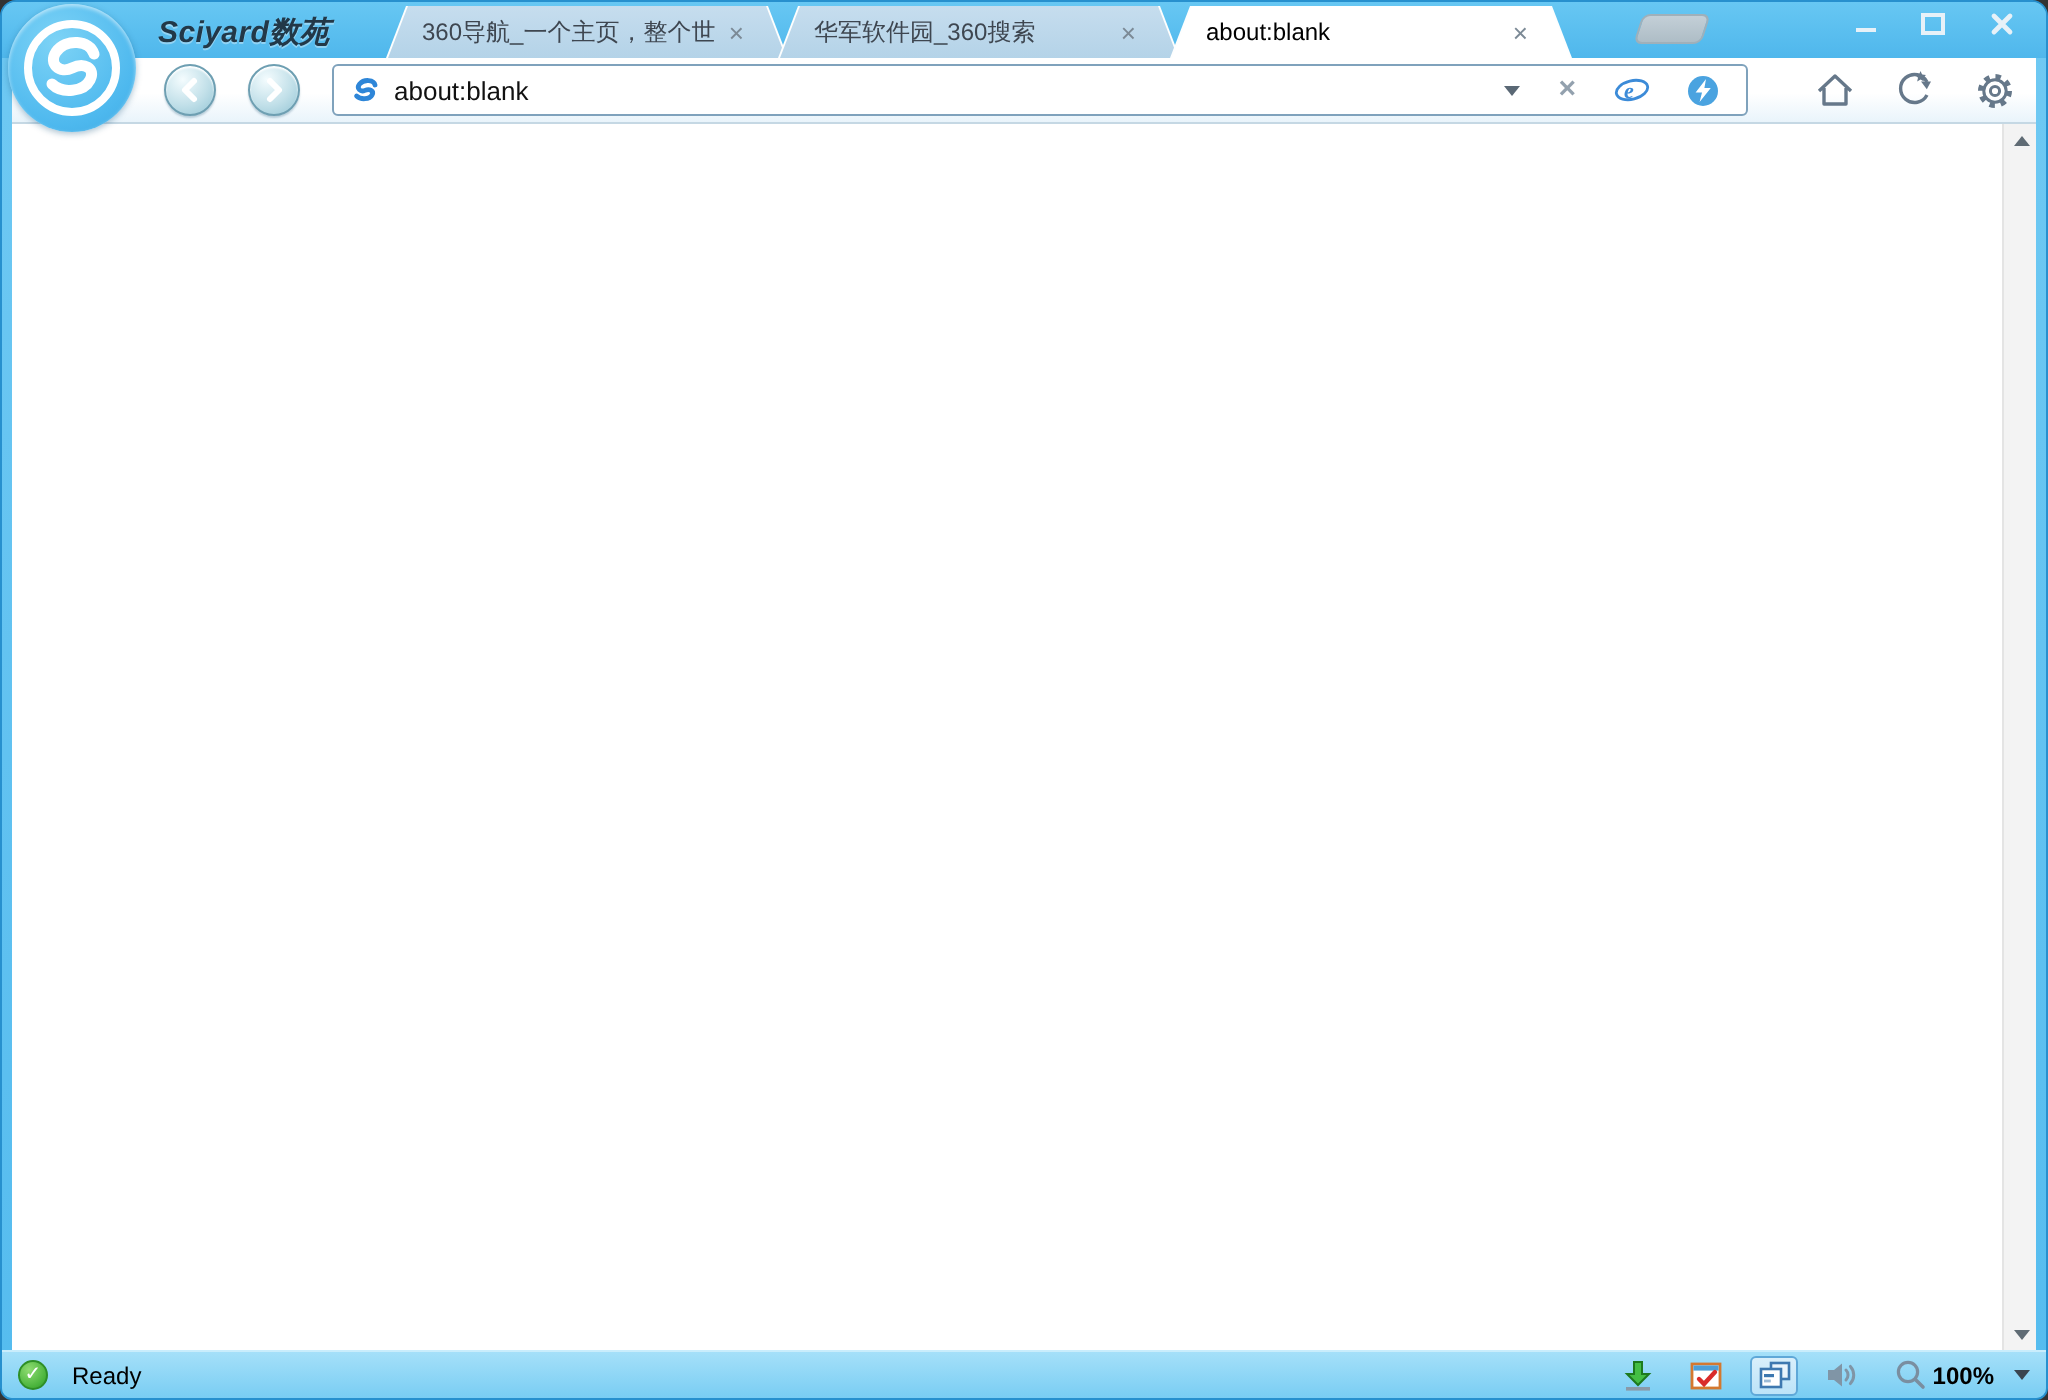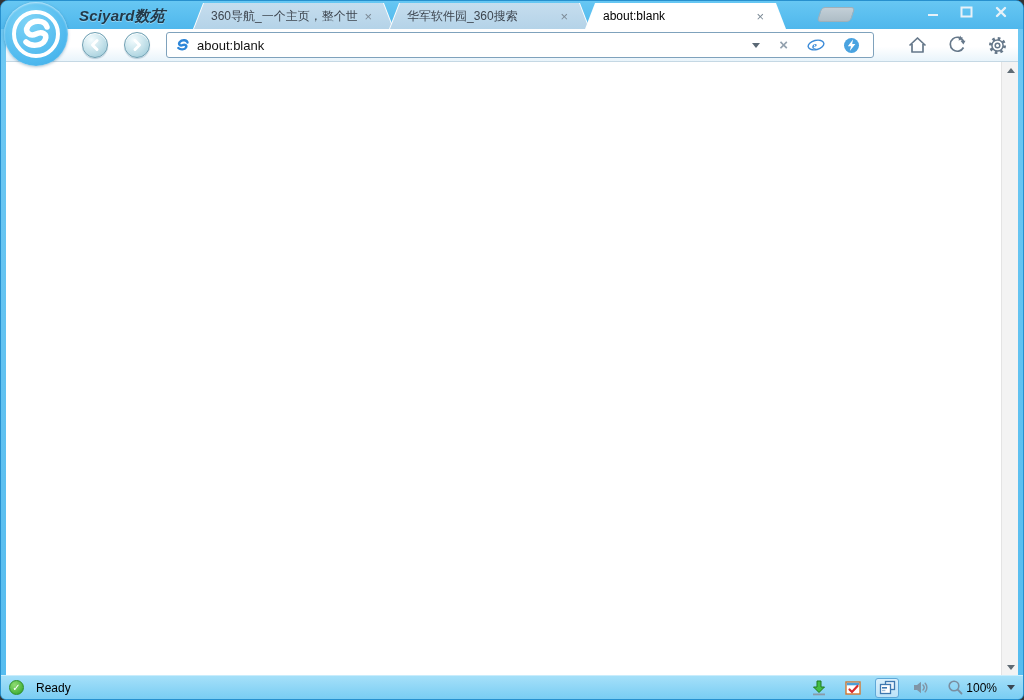--- a/index.html
+++ b/index.html
@@ -116,21 +116,21 @@
     border:1px solid #2E8F27;
     display:flex; align-items:center; justify-content:center;
     color:#fff; font-size:10px; font-weight:bold; margin-right:12px;
   }
   .status-spacer { flex:1; }
   .status-icon { width:24px; height:20px; display:flex; align-items:center; justify-content:center; margin-left:10px; }
   .status-icon.pressed {
     background:linear-gradient(#D9EFFB,#BCE3F8);
     border:1px solid #5FA8D8; border-radius:3px;
   }
-  .zoom-group { display:flex; align-items:center; margin-left:14px; gap:2px; }
+  .zoom-group { display:flex; align-items:center; margin-left:14px; gap:2px;font-weight:bold; }
   .zoom-label { font-size:12px; color:#000; }
   .zoom-caret {
     width:0; height:0; border-left:4px solid transparent; border-right:4px solid transparent;
     border-top:5px solid #3A4550; margin-left:8px;
   }
 </style>
 </head>
 <body>
 
 <div class="window">

